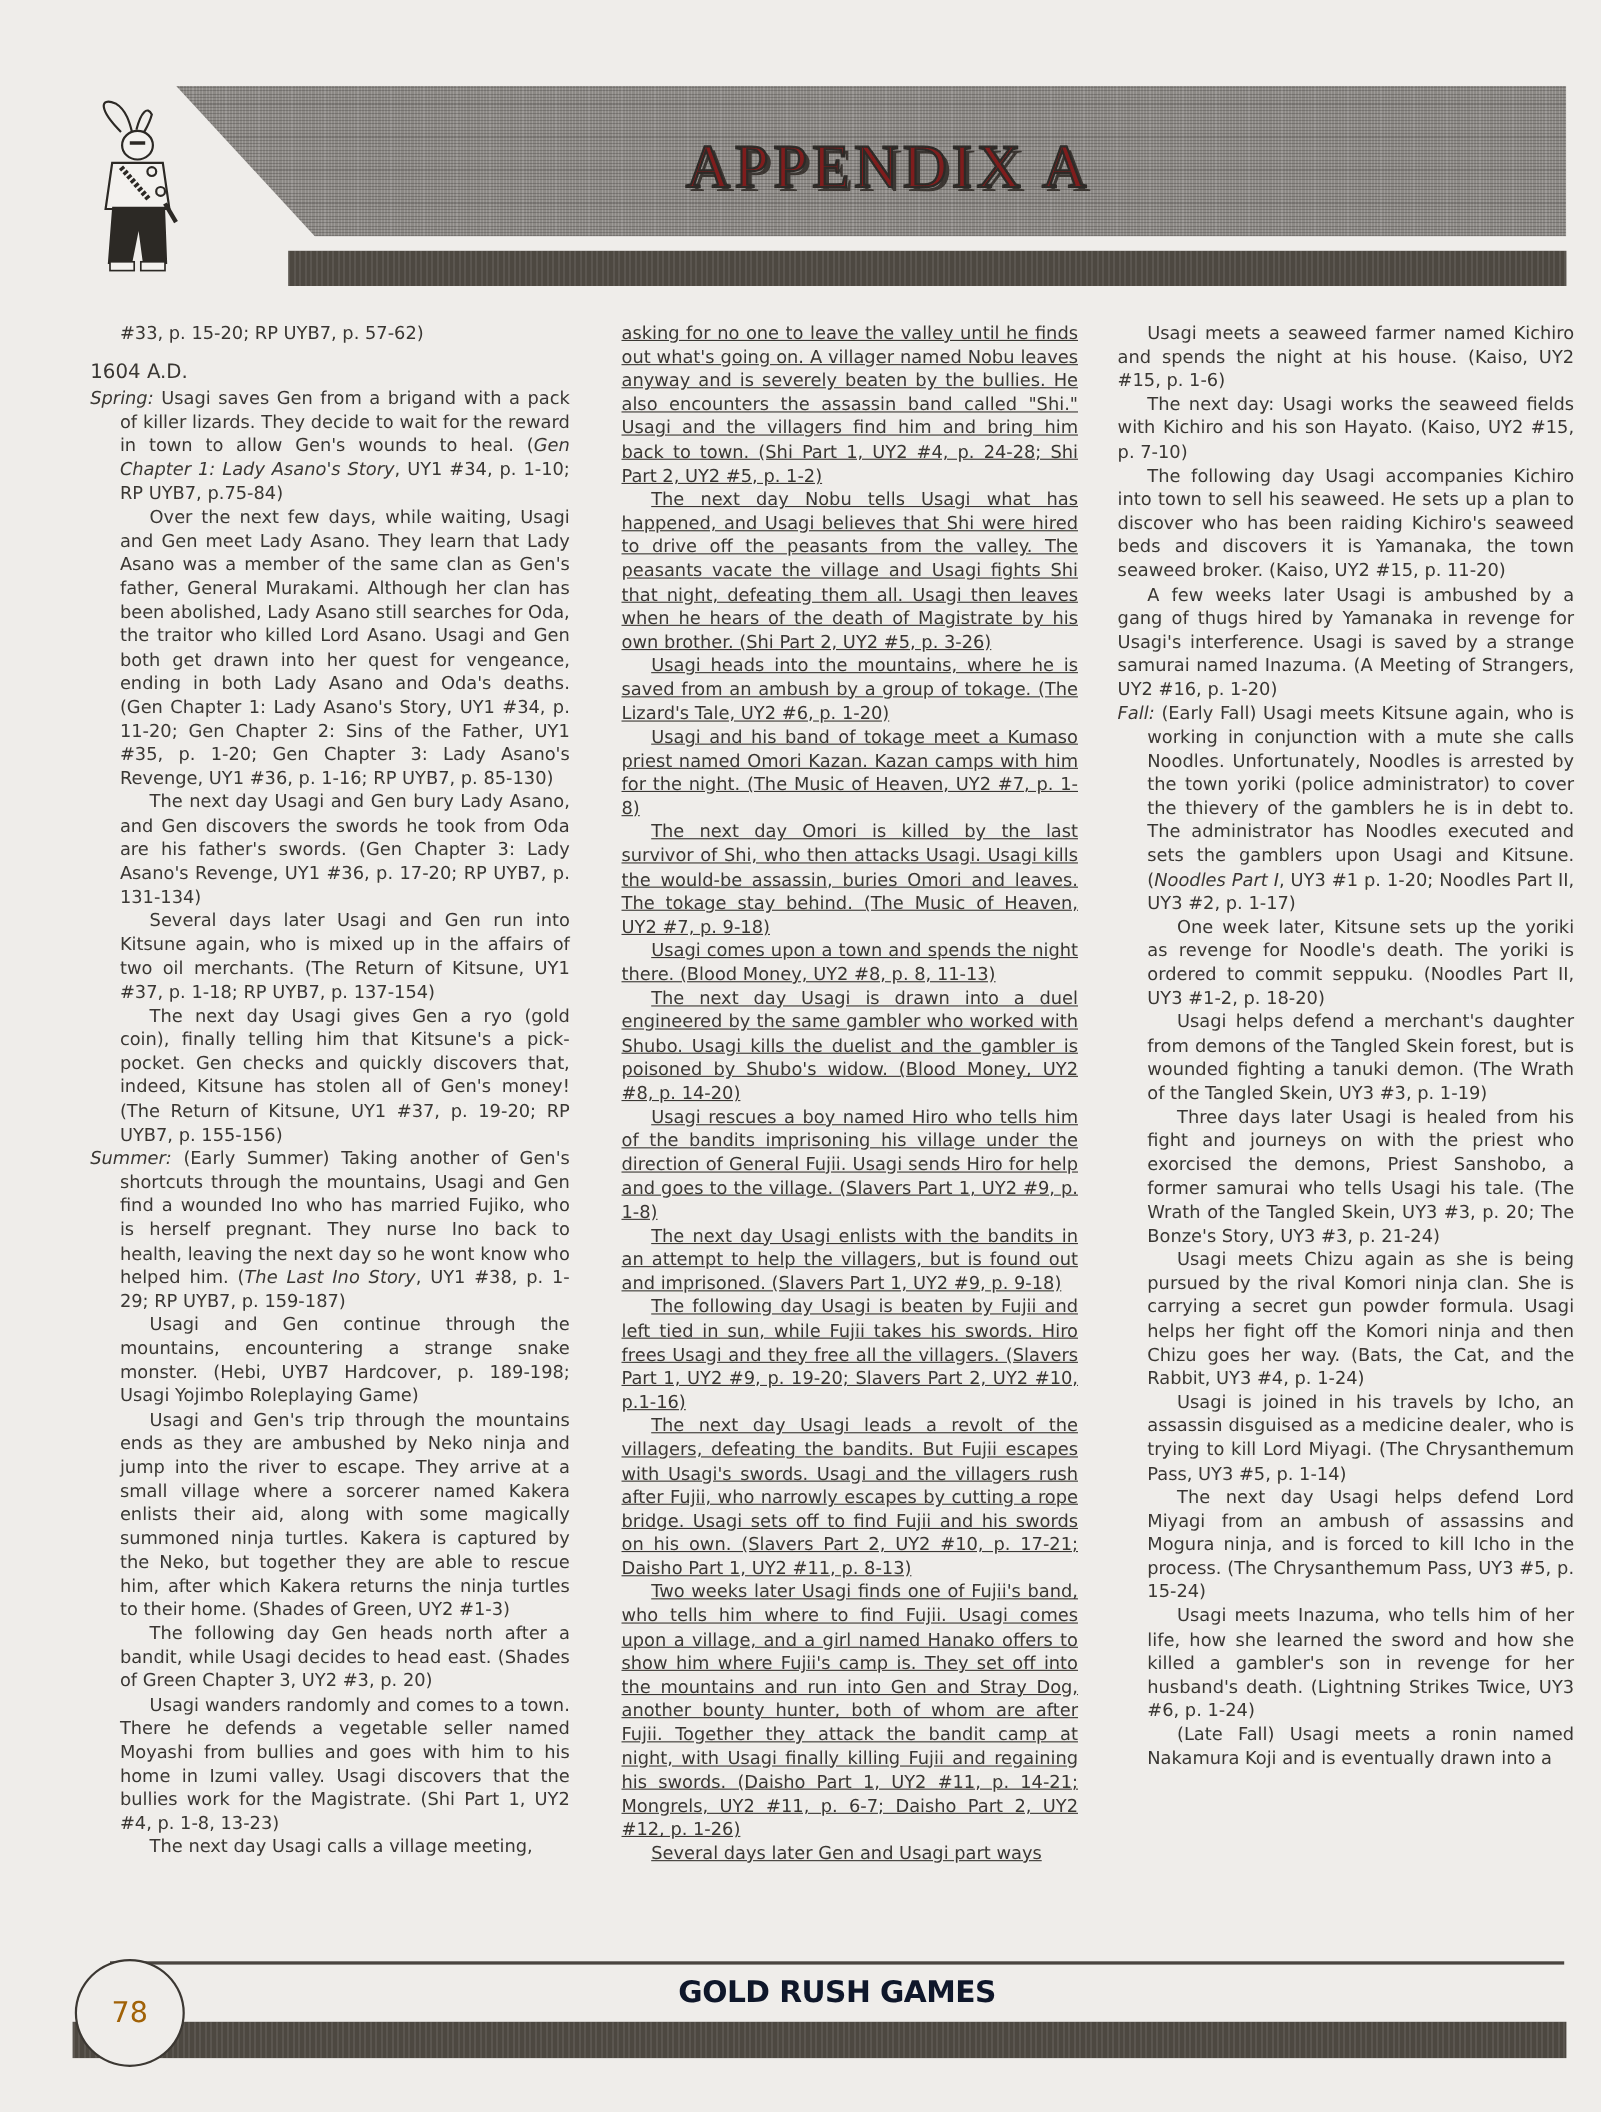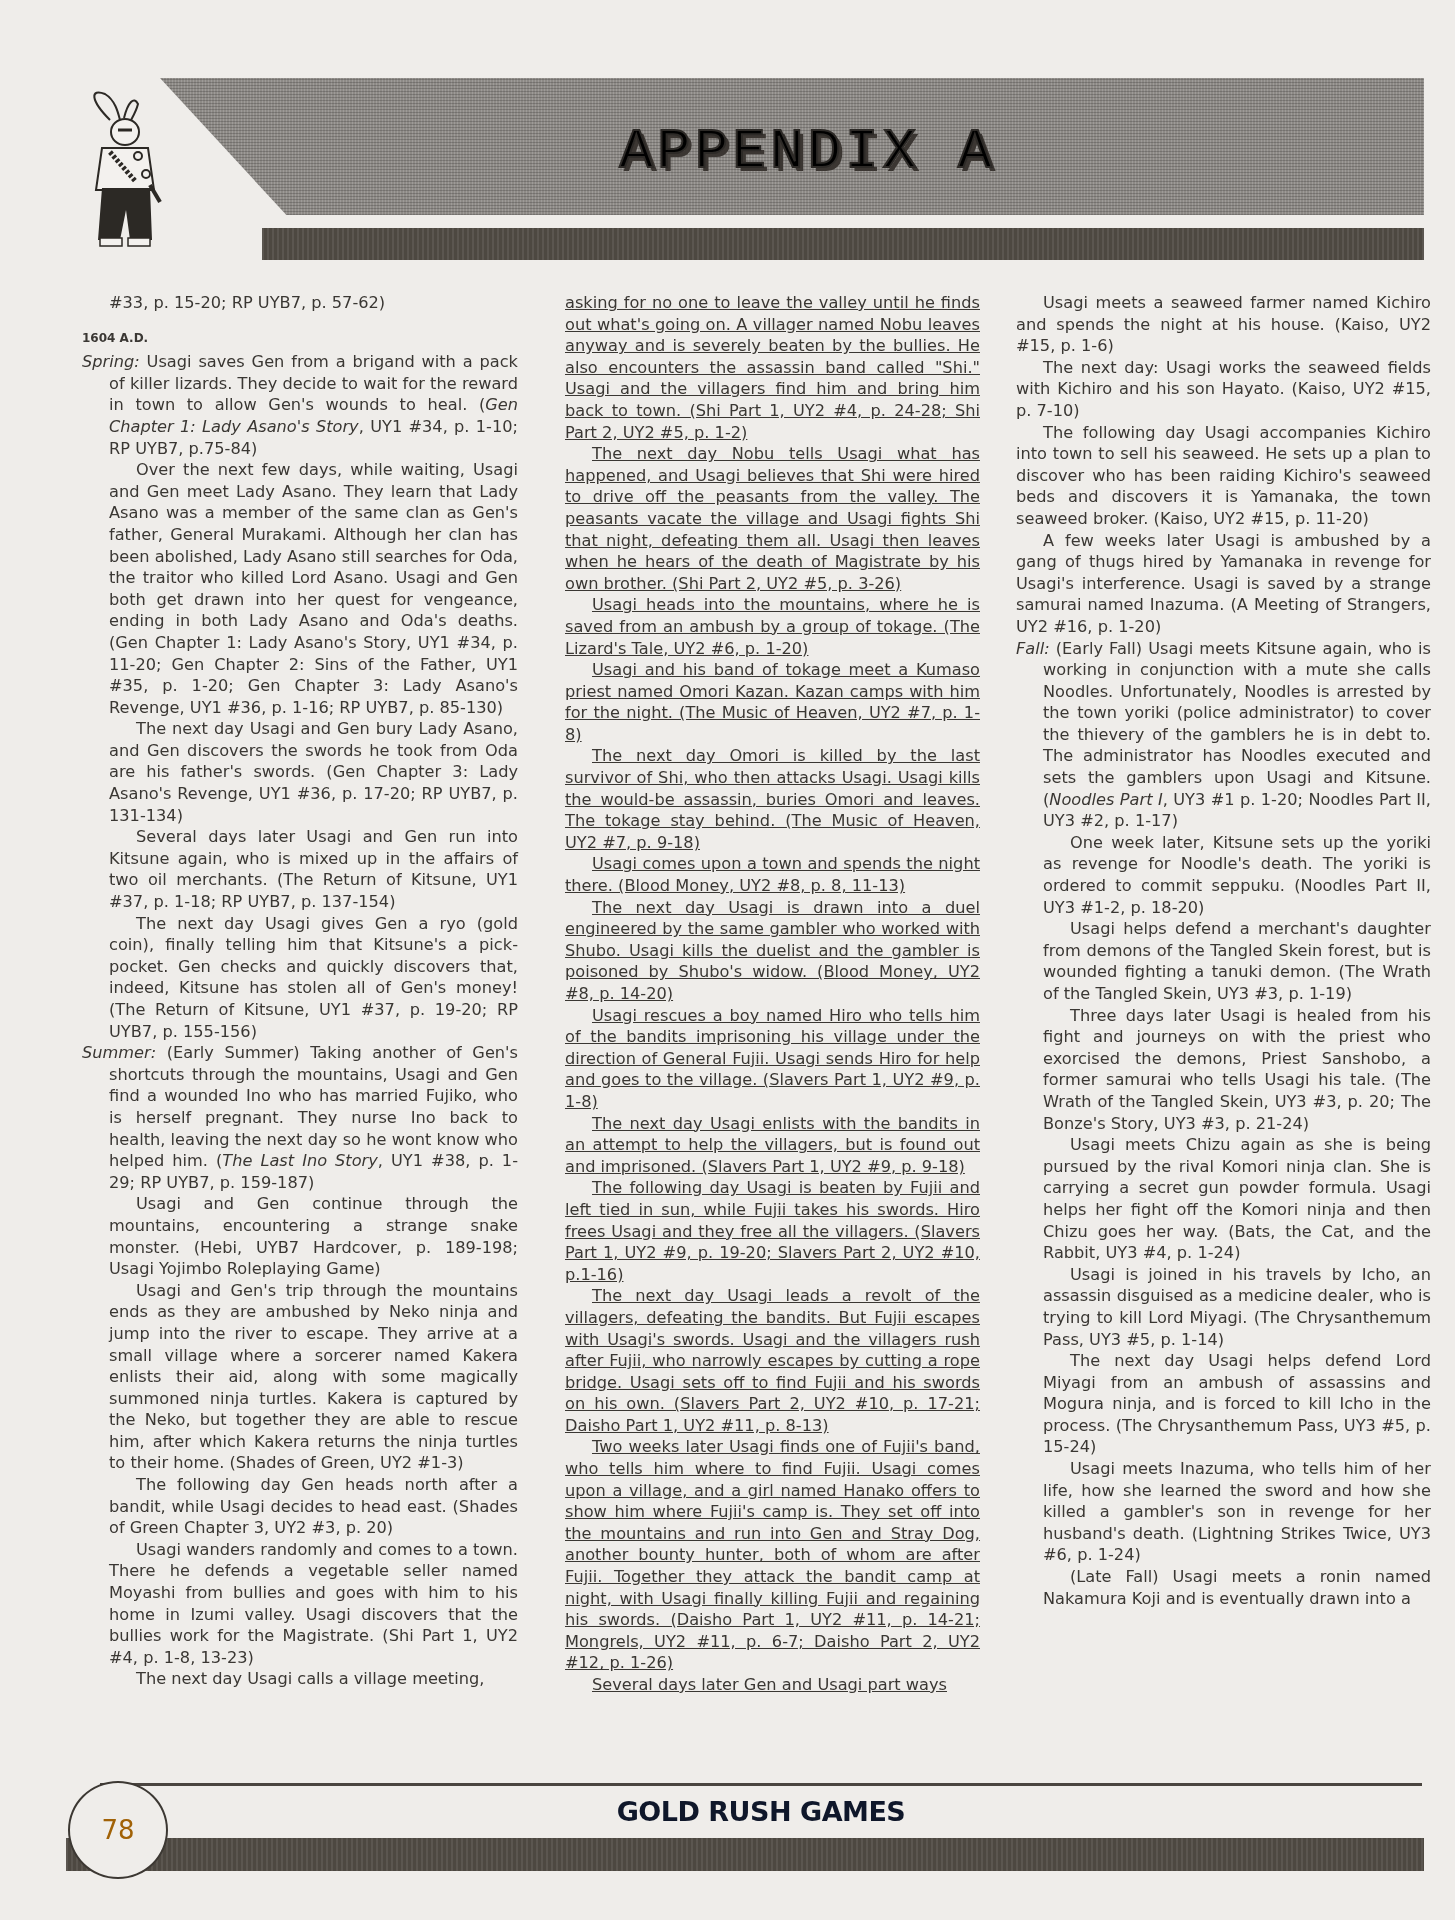--- a/index.html
+++ b/index.html
@@ -14,43 +14,43 @@
     position: absolute; left: 160px; top: 78px; width: 1264px; height: 137px;
     background-color: #8d8a86;
     background-image:
       repeating-linear-gradient(0deg, rgba(0,0,0,0.18) 0 1px, transparent 1px 3px),
       repeating-linear-gradient(90deg, rgba(255,255,255,0.15) 0 1px, transparent 1px 3px);
     clip-path: polygon(0 0, 100% 0, 100% 100%, 10% 100%);
   }
   .banner-title {
     position: absolute; left: 0; right: 0; top: 120px; text-align: center;
     padding-left: 160px;
-    font-family: Liberation Mono, monospace; font-size: 56px; letter-spacing: 4px;
-    color: #000000; font-weight: normal;
+    font-family: Liberation Serif, serif; font-size: 56px; letter-spacing: 4px;
+    color: #7f1d1d; font-weight: normal;
     -webkit-text-stroke: 2px #2d2a27;
     text-shadow: 4px 4px 0 #3b3632;
   }
   .banner-bar {
     position: absolute; left: 262px; top: 228px; width: 1162px; height: 32px;
     background-color: #4d4841;
     background-image: repeating-linear-gradient(90deg, rgba(255,255,255,0.08) 0 2px, transparent 2px 5px);
   }
   .col {
     position: absolute; top: 292px; font-size: 16.2px; line-height: 21.6px;
     text-align: justify; hyphens: none;
   }
   .col1 { left: 82px; width: 436px; }
   .col2 { left: 565px; width: 415px; text-decoration: underline; }
   .col3 { left: 1016px; width: 415px; }
   .p { margin: 0; text-indent: 27px; }
   .hang { margin: 0; padding-left: 27px; text-indent: -27px; }
   .flush { margin: 0; padding-left: 27px; text-indent: 0; }
   .col1 .ind, .col1 .p { padding-left: 27px; }
   .col3 .ind, .col3 .p { padding-left: 0; }
-  .year { font-weight: bold; margin: 14px 0 2px 0; font-size: 12px; }
+  .year { font-weight: normal; margin: 14px 0 2px 0; font-size: 18px; }
   em { font-style: italic; }
   .season { font-style: italic; }
   .footer-rule { position: absolute; left: 100px; top: 1783px; width: 1322px; height: 3px; background: #4a4540; }
   .footer-brand {
     position: absolute; left: 100px; width: 1322px; top: 1796px; text-align: center;
     font-weight: bold; font-size: 27px; color: #0f172a; letter-spacing: -0.5px;
   }
   .footer-bar {
     position: absolute; left: 66px; top: 1838px; width: 1358px; height: 33px;
     background-color: #4d4841;

